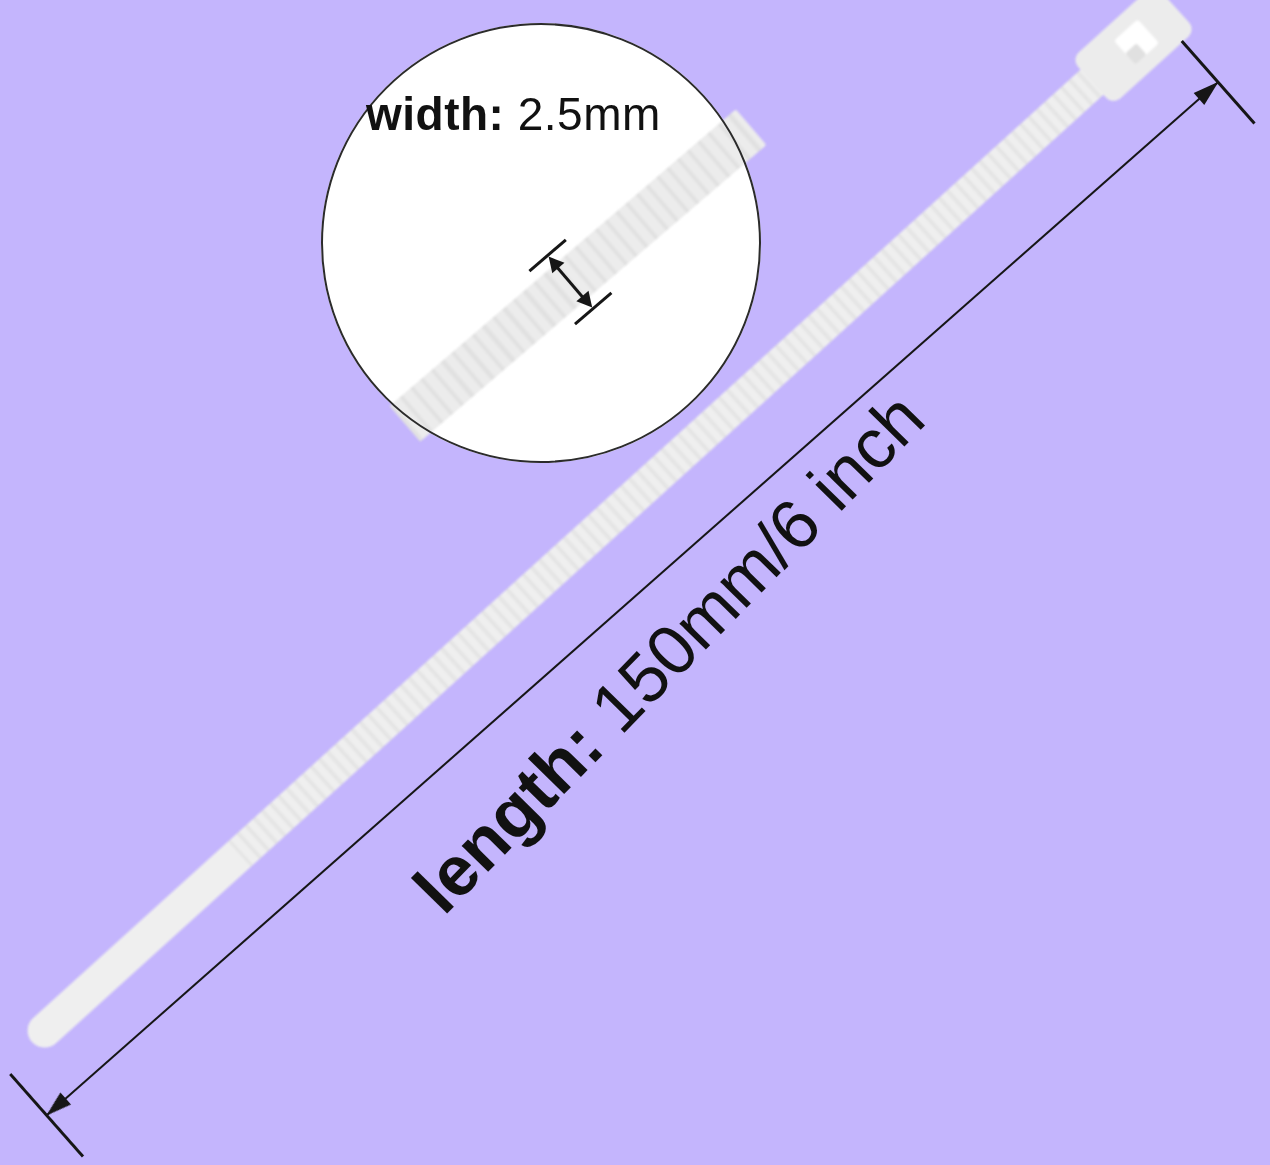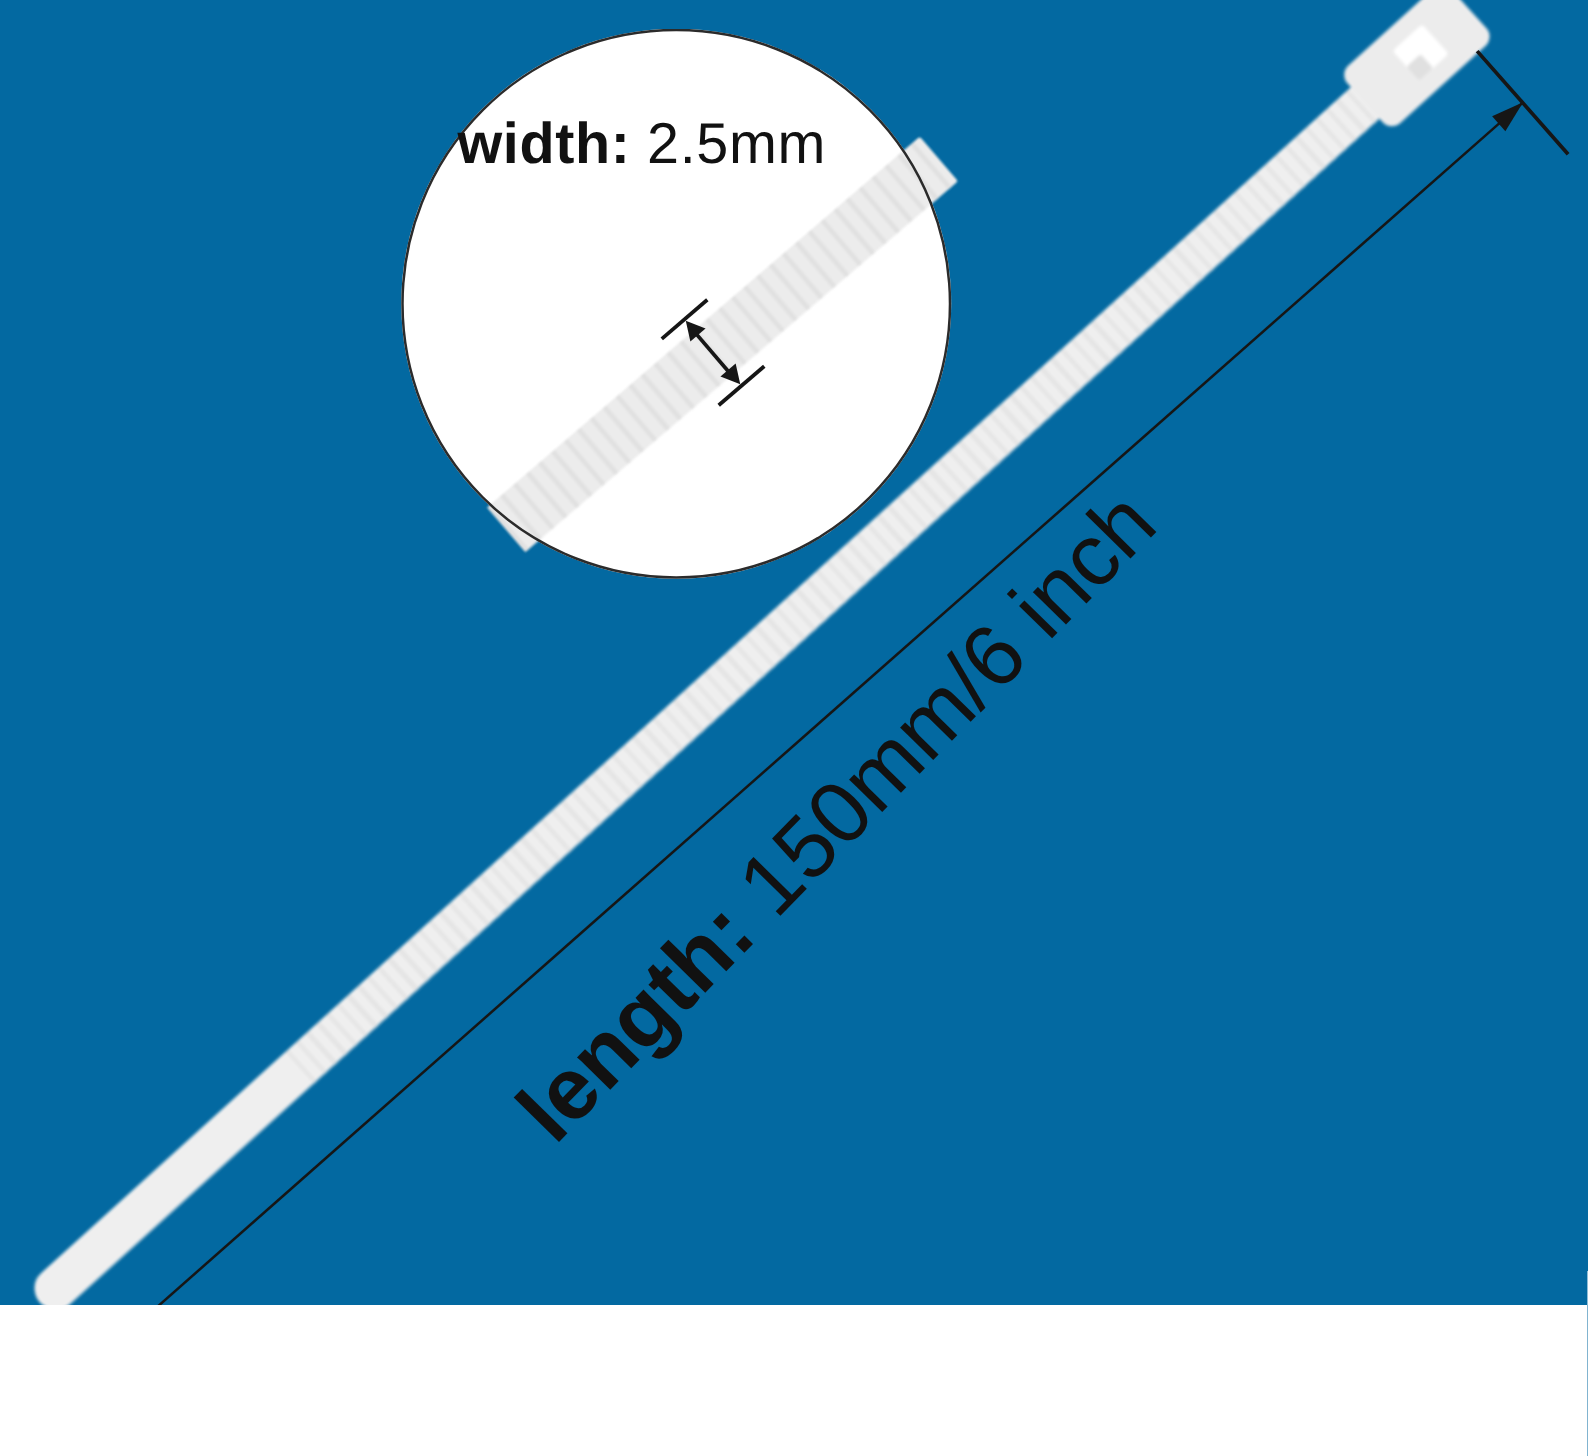--- a/index.html
+++ b/index.html
@@ -1,21 +1,21 @@
 <!DOCTYPE html>
 <html><head>
 <meta charset="utf-8">
 <style>
   html, body { margin: 0; padding: 0; background: #ffffff; }
   .stage {
     position: relative;
     width: 1270px;
-    height: 1044px;
+    height: 1165px;
     overflow: hidden;
-    background: #0369a1;
+    background: #c4b5fd;
     font-family: "Liberation Sans", sans-serif;
     color: #111;
   }
 
   
   .tie {
     position: absolute;
     left: 32px; top: 1042px;
     width: 0; height: 0;
     transform: rotate(-42.16deg);

